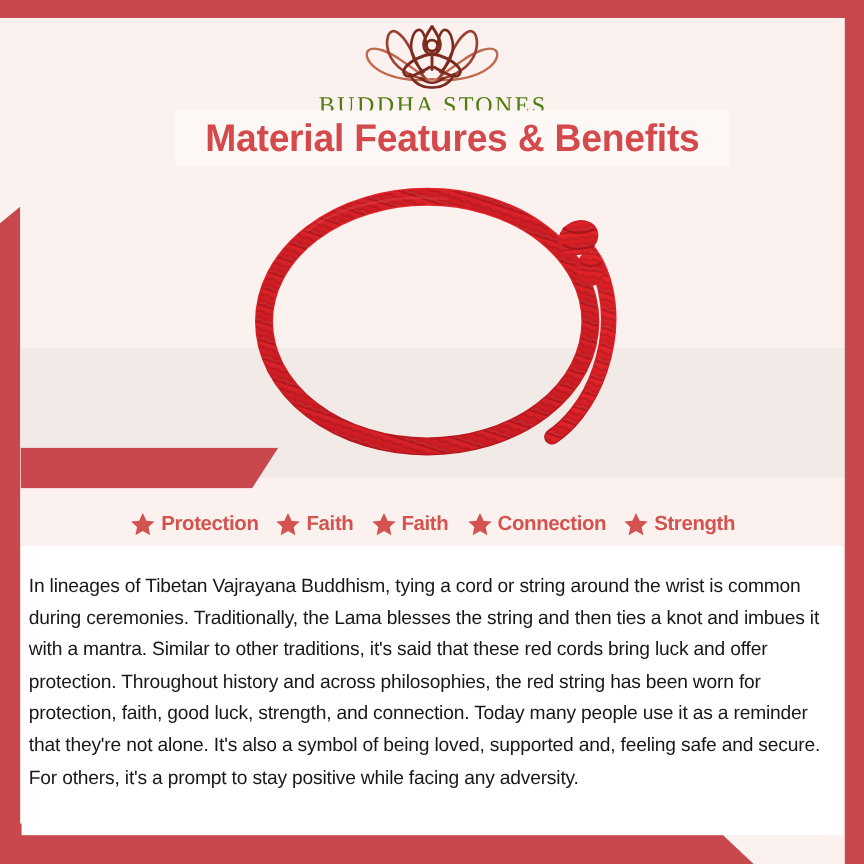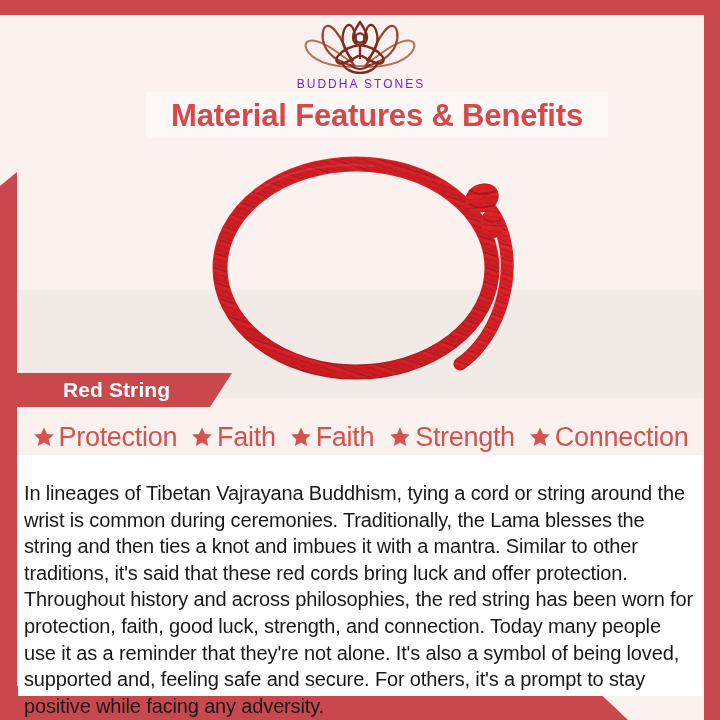--- a/index.html
+++ b/index.html
@@ -77,24 +77,24 @@
   }
   .brand-mark {
     display: block;
     margin: 0 auto;
     width: 124px;
     height: 58px;
   }
   .brand-name {
     display: block;
     margin-top: 3px;
-    font-family: Liberation Sans, sans-serif;
-    font-size: 12px;
+    font-family: Liberation Serif, serif;
+    font-size: 20px;
     letter-spacing: 2.0px;
-    color: #6d28d9;
+    color: #4d7c0f;
     text-indent: 2px;
   }
 
   .title-band {
     position: absolute;
     left: 146px; top: 92px;
     width: 462px; height: 46px;
     background: #fdf8f6;
   }
   .title-text {
@@ -163,38 +163,38 @@
   .star {
     display: inline-block;
     width: 22px;
     height: 22px;
     margin-right: 4px;
     color: #d2534f;
     flex: none;
   }
   .benefit-label {
     color: #d2534f;
-    font-size: 27px;
-    font-weight: normal;
+    font-size: 17px;
+    font-weight: bold;
     letter-spacing: -0.3px;
   }
 
   
   .copy-card {
     position: absolute;
     left: 18px; top: 455px;
     width: 684px; height: 241px;
     background: #ffffff;
   }
   .copy-text {
     position: absolute;
     left: 24px; top: 460px;
     width: 672px;
     color: #181818;
-    font-size: 20px;
+    font-size: 16px;
     line-height: 26.6px;
     letter-spacing: -0.15px;
     text-align: left;
   }
 </style>
 </head>
 <body>
 
 <div class="poster">
 
@@ -273,21 +273,20 @@
         <ellipse cx="332" cy="76" rx="11" ry="14" transform="rotate(-12 332 76)" fill="url(#cordGrad)"></ellipse>
         <ellipse cx="332" cy="76" rx="11" ry="14" transform="rotate(-12 332 76)" fill="url(#braid)" opacity="0.8"></ellipse>
         <path d="M323 70 Q332 77 342 71" stroke="#9d1218" stroke-width="1.8" fill="none" opacity="0.6"></path>
       </g>
 
       <path d="M96 44 C128 20 176 14 212 18" stroke="#ff6b6b" stroke-width="2.2" fill="none" opacity="0.22" stroke-linecap="round"></path>
     </svg>
   </div>
 
   <div class="label-banner"></div>
-  <div class="label-banner-text">Red String</div>
 
   <div class="benefits">
     <span class="benefit">
       <svg class="star" viewBox="0 0 24 24" aria-hidden="true">
         <path d="M12 1.6 L15.3 8.6 L22.6 9.4 L17.2 14.4 L18.7 21.8 L12 18.1 L5.3 21.8 L6.8 14.4 L1.4 9.4 L8.7 8.6 Z" fill="currentColor"></path>
       </svg>
       <span class="benefit-label">Protection</span>
     </span>
     <span class="benefit">
       <svg class="star" viewBox="0 0 24 24" aria-hidden="true">
@@ -298,26 +297,26 @@
     <span class="benefit tight">
       <svg class="star" viewBox="0 0 24 24" aria-hidden="true">
         <path d="M12 1.6 L15.3 8.6 L22.6 9.4 L17.2 14.4 L18.7 21.8 L12 18.1 L5.3 21.8 L6.8 14.4 L1.4 9.4 L8.7 8.6 Z" fill="currentColor"></path>
       </svg>
       <span class="benefit-label">Faith</span>
     </span>
     <span class="benefit">
       <svg class="star" viewBox="0 0 24 24" aria-hidden="true">
         <path d="M12 1.6 L15.3 8.6 L22.6 9.4 L17.2 14.4 L18.7 21.8 L12 18.1 L5.3 21.8 L6.8 14.4 L1.4 9.4 L8.7 8.6 Z" fill="currentColor"></path>
       </svg>
+      <span class="benefit-label">Connection</span>
+    </span>
+    <span class="benefit">
+      <svg class="star" viewBox="0 0 24 24" aria-hidden="true">
+        <path d="M12 1.6 L15.3 8.6 L22.6 9.4 L17.2 14.4 L18.7 21.8 L12 18.1 L5.3 21.8 L6.8 14.4 L1.4 9.4 L8.7 8.6 Z" fill="currentColor"></path>
+      </svg>
       <span class="benefit-label">Strength</span>
-    </span>
-    <span class="benefit">
-      <svg class="star" viewBox="0 0 24 24" aria-hidden="true">
-        <path d="M12 1.6 L15.3 8.6 L22.6 9.4 L17.2 14.4 L18.7 21.8 L12 18.1 L5.3 21.8 L6.8 14.4 L1.4 9.4 L8.7 8.6 Z" fill="currentColor"></path>
-      </svg>
-      <span class="benefit-label">Connection</span>
     </span>
   </div>
 
   <div class="copy-card"></div>
   <p class="copy-text">In lineages of Tibetan Vajrayana Buddhism, tying a cord or string around the wrist is common during ceremonies. Traditionally, the Lama blesses the string and then ties a knot and imbues it with a mantra. Similar to other traditions, it's said that these red cords bring luck and offer protection. Throughout history and across philosophies, the red string has been worn for protection, faith, good luck, strength, and connection. Today many people use it as a reminder that they're not alone. It's also a symbol of being loved, supported and, feeling safe and secure. For others, it's a prompt to stay positive while facing any adversity.</p>
 
 </div>
 
 </body></html>

